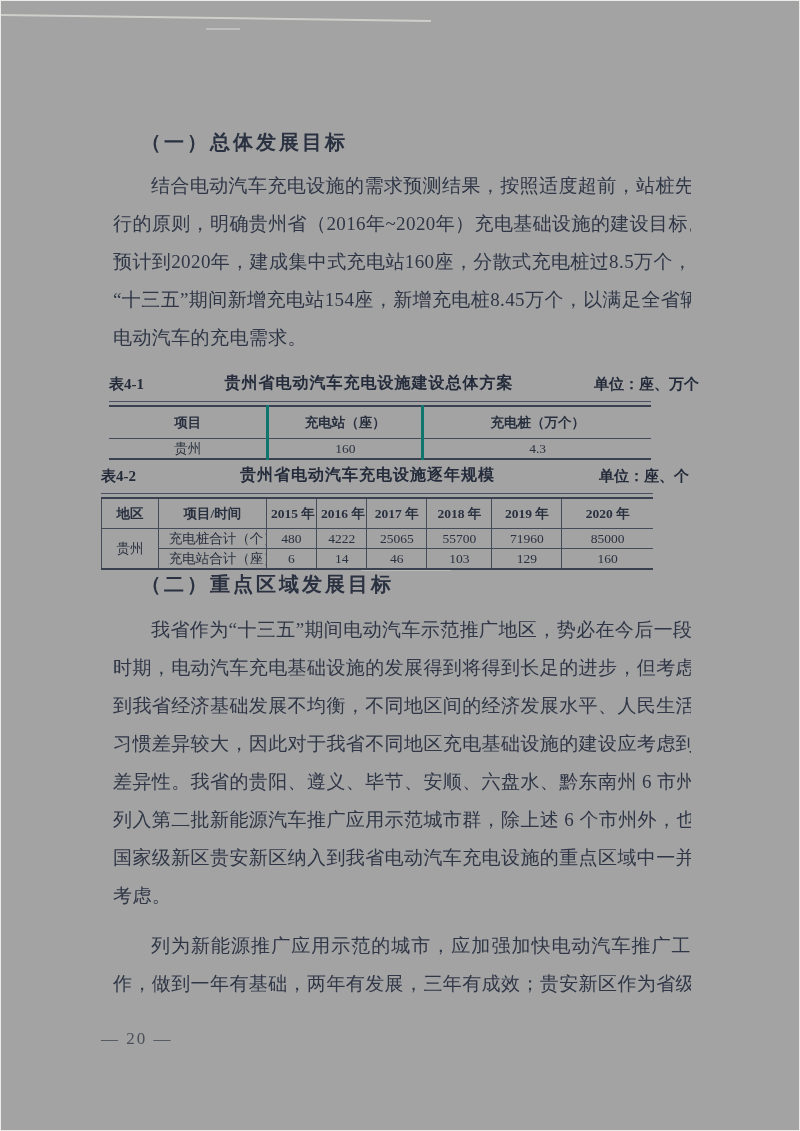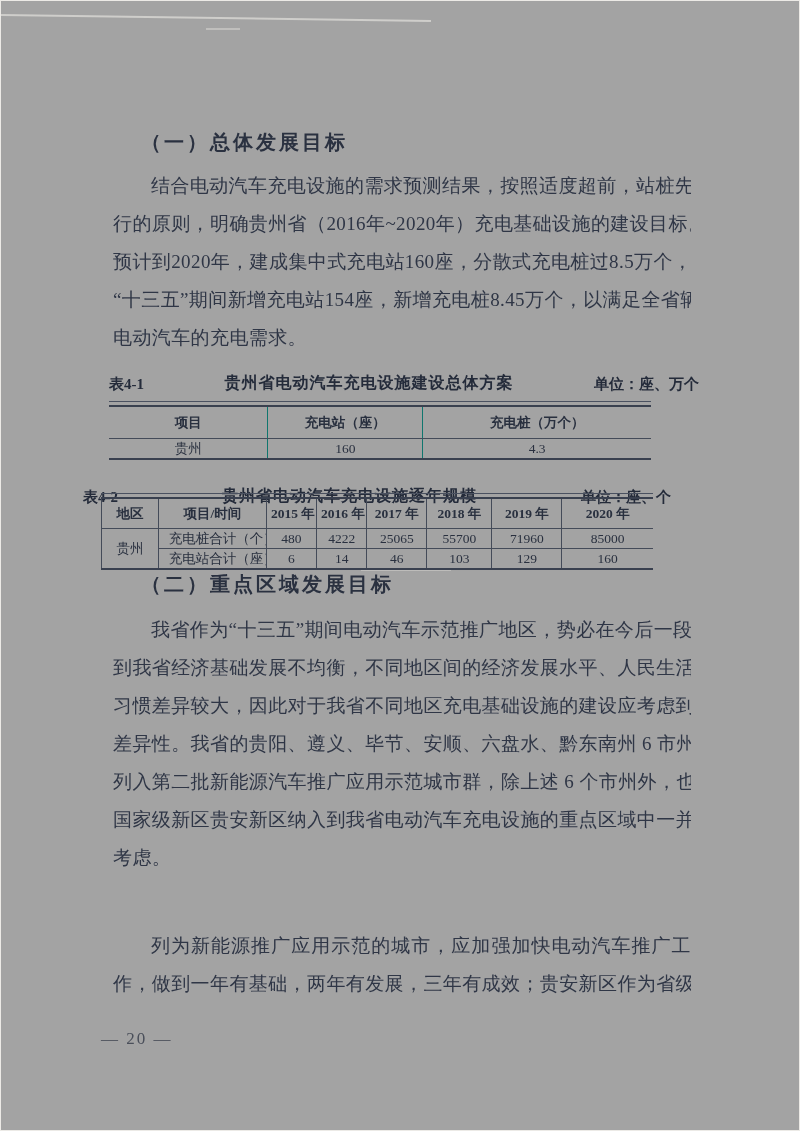--- a/index.html
+++ b/index.html
@@ -51,21 +51,21 @@
   }
   table{border-collapse:collapse;table-layout:fixed;width:100%;}
   table{border-top:2px solid #39404f;border-bottom:2px solid #39404f;}
   th,td{
     font-size:13.5px;padding:0 4px;text-align:center;vertical-align:middle;
     color:#29303f;overflow:hidden;white-space:nowrap;
   }
   th{font-weight:bold;}
   .t1 th{height:31px;border-bottom:1px solid #444b59;}
   .t1 td{height:19px;}
-  .t1 th + th, .t1 td + td{border-left:1px solid #0f766e;}
+  .t1 th + th, .t1 td + td{border-left:3px solid #0f766e;}
 
   .t2 th{height:29px;border-bottom:1px solid #444b59;}
   .t2 td{height:19px;}
   .t2 th, .t2 td{border-left:1px solid #444b59;}
   .t2 th:first-child, .t2 td.first{border-left:1px solid #444b59;}
   .t2 tr + tr td{border-top:1px solid #444b59;}
   .t2 td.region{border-top:none;}
   .t2 td.item{text-align:left;padding-left:10px;}
 
   .pagenum{
@@ -113,21 +113,21 @@
       </tr>
       <tr>
         <td>贵州</td>
         <td>160</td>
         <td>4.3</td>
       </tr>
     </tbody>
       </table>
   </div>
 
-  <div class="tblcap" style="top:464px;left:82px;width:588px;margin-top:21px;">
+  <div class="tblcap" style="top:464px;left:100px;width:588px;">
     <span class="cap-label">表4-2</span>
     <span class="cap-title">贵州省电动汽车充电设施逐年规模</span>
     <span class="cap-unit">单位：座、个</span>
   </div>
 
   <div class="tbl-wrap" style="top:492px;left:100px;width:552px;">
     <table class="t2">
       <colgroup>
         <col style="width:10.3%">
           <col style="width:19.6%">
@@ -169,20 +169,21 @@
         <td>160</td>
       </tr>
     </tbody>
       </table>
   </div>
 
   <div class="heading" style="top:570px;">（二）重点区域发展目标</div>
 
   <div class="para" style="top:610px;">
     <div class="line indent">我省作为“十三五”期间电动汽车示范推广地区，势必在今后一段</div>
+    <div class="line">时期，电动汽车充电基础设施的发展得到将得到长足的进步，但考虑</div>
     <div class="line">到我省经济基础发展不均衡，不同地区间的经济发展水平、人民生活</div>
     <div class="line">习惯差异较大，因此对于我省不同地区充电基础设施的建设应考虑到</div>
     <div class="line">差异性。我省的贵阳、遵义、毕节、安顺、六盘水、黔东南州 6 市州已</div>
     <div class="line">列入第二批新能源汽车推广应用示范城市群，除上述 6 个市州外，也将</div>
     <div class="line">国家级新区贵安新区纳入到我省电动汽车充电设施的重点区域中一并</div>
     <div class="line end">考虑。</div>
   </div>
 
   <div class="para" style="top:926px;">
     <div class="line indent">列为新能源推广应用示范的城市，应加强加快电动汽车推广工</div>

